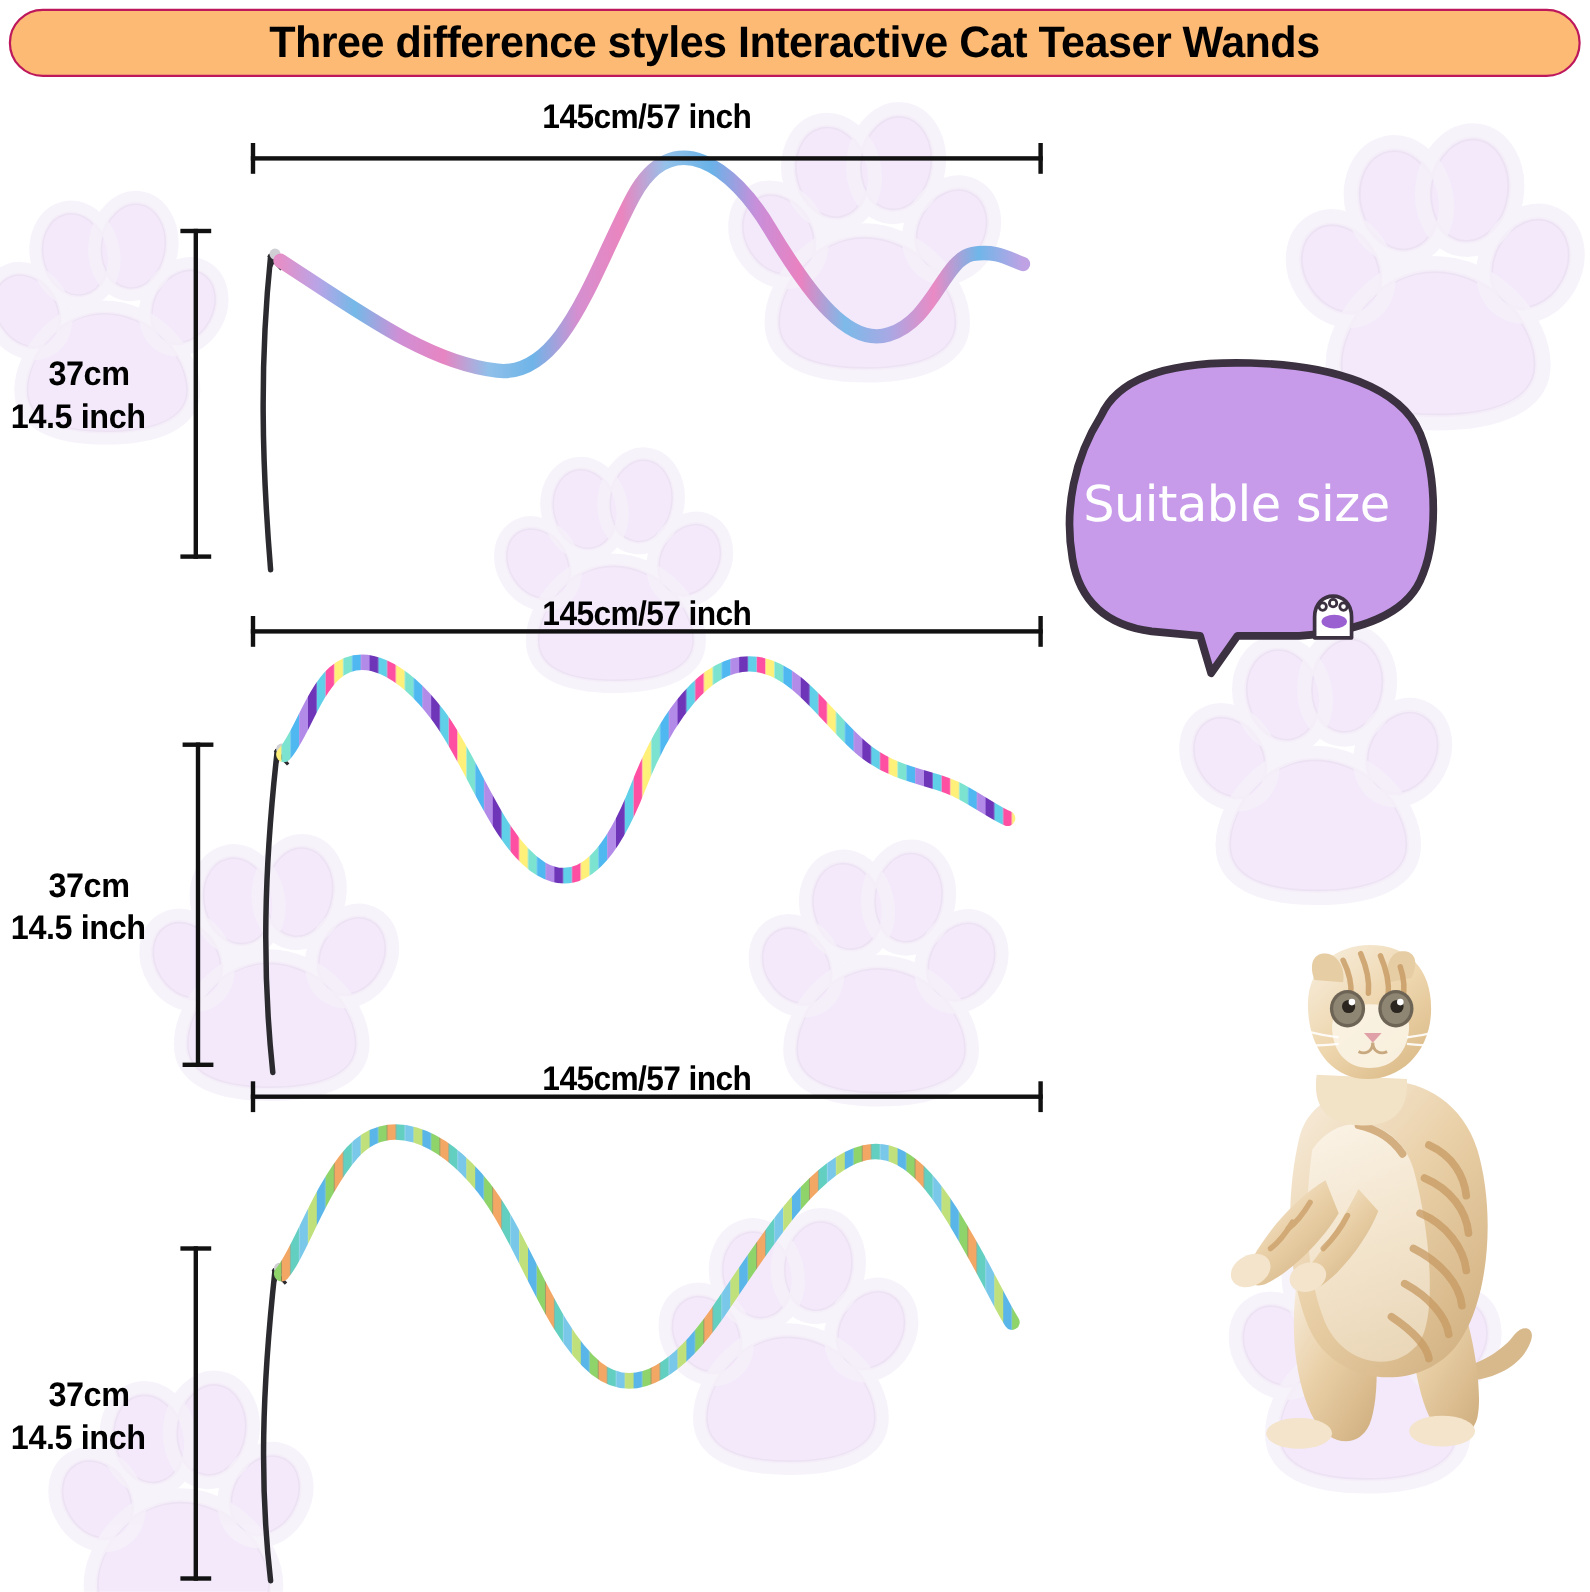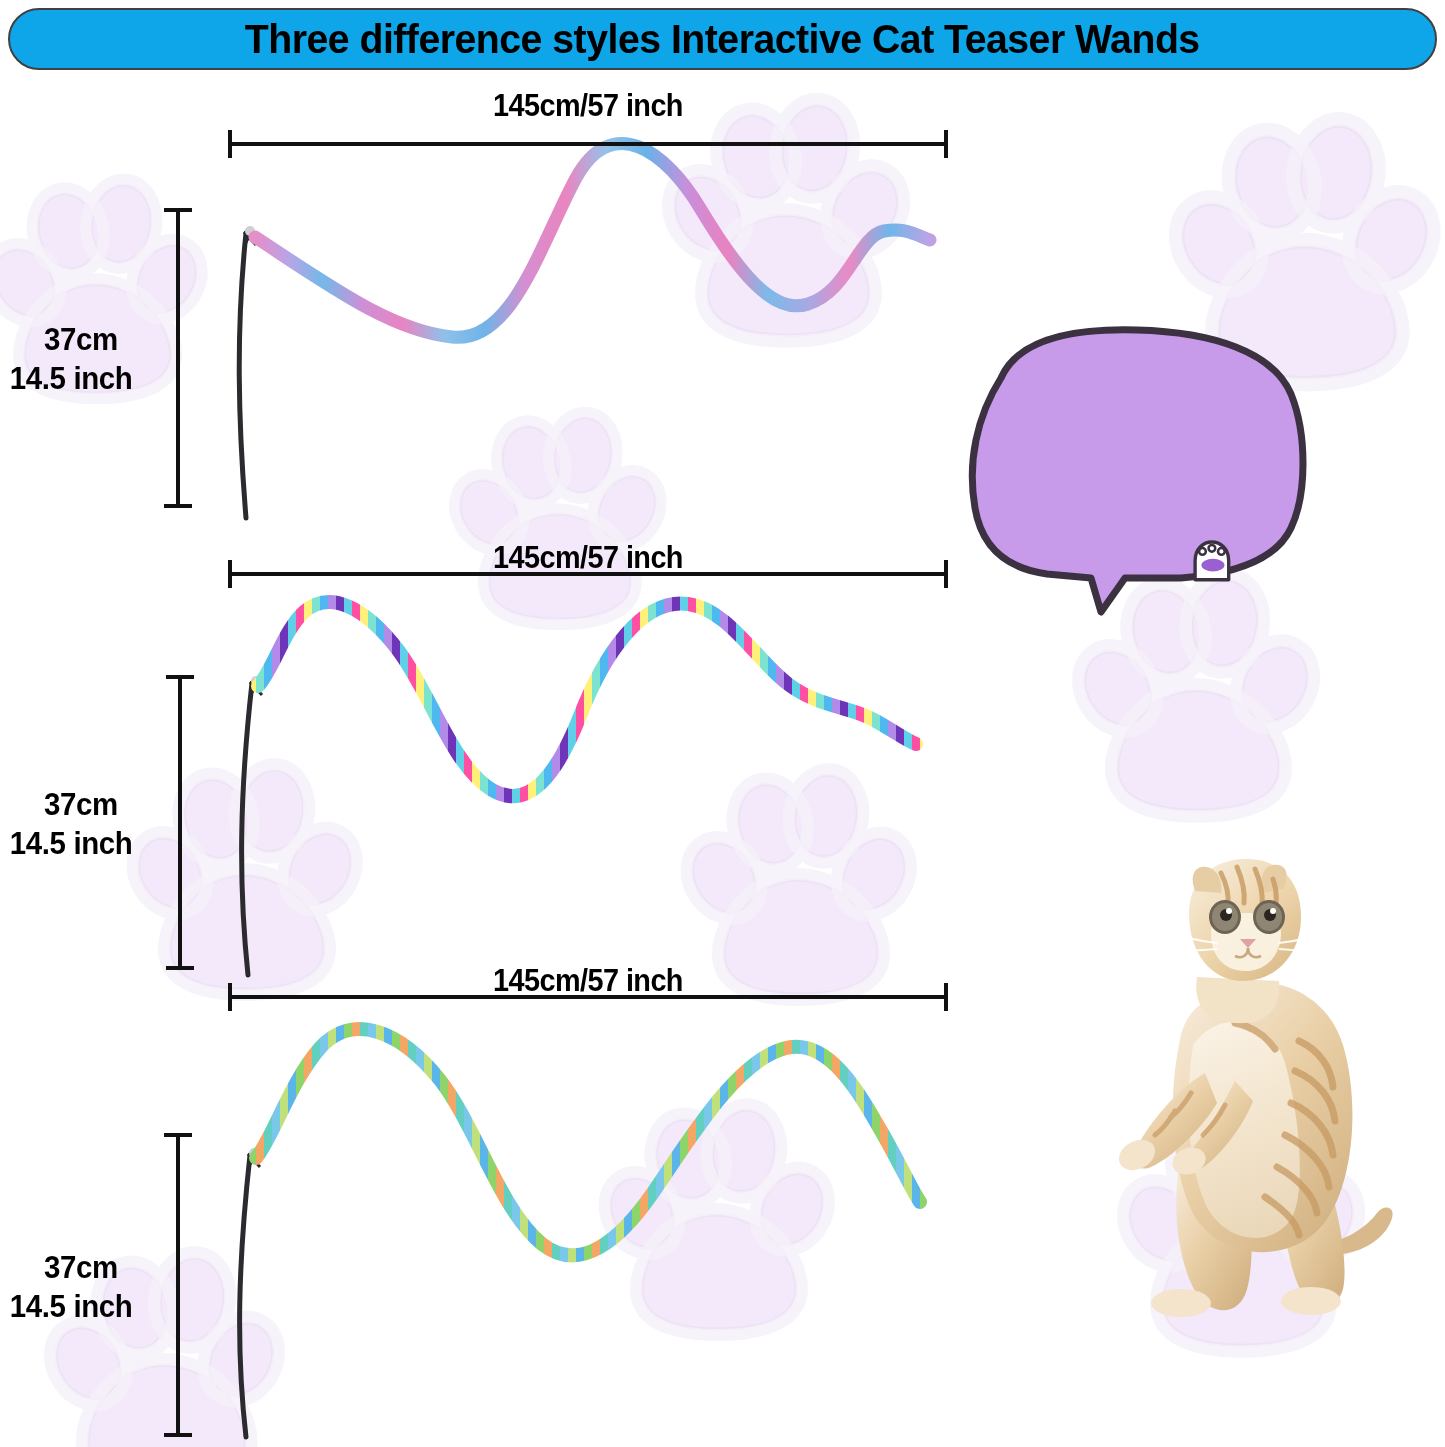--- a/index.html
+++ b/index.html
@@ -2,21 +2,21 @@
 <html><head>
 <meta charset="utf-8">
 <style>
   html,body{margin:0;padding:0;background:#ffffff;}
   body{width:1445px;height:1447px;position:relative;overflow:hidden;
        font-family:"Liberation Sans","DejaVu Sans",sans-serif;}
 
   
   #banner{
     position:absolute;left:8px;top:8px;width:1429px;height:62px;
-    background:#0ea5e9;border:2px solid #404040;border-radius:34px;
+    background:#fdba74;border:2px solid #be185d;border-radius:34px;
     box-sizing:border-box;display:flex;align-items:center;justify-content:center;
   }
   #banner-text{
     font-size:40px;font-weight:bold;color:#000;letter-spacing:-0.5px;
     white-space:nowrap;transform:scaleX(.98);
     font-family:"Liberation Sans","DejaVu Sans",sans-serif;
   }
 
   
   .dim-h{
@@ -245,20 +245,21 @@
              C 12 150 22 104 46 66 Z" fill="#c79bea" stroke="#3b3140" stroke-width="7" stroke-linejoin="round"></path>
 
     <g transform="translate(238,230) scale(1.05)">
       <path d="M2 18 C 2 6 10 0 18 0 C 26 0 34 6 34 18 L 34 36 L 2 36 Z" fill="#ffffff" stroke="#3b3140" stroke-width="3.2" stroke-linejoin="round"></path>
       <circle cx="9" cy="9" r="3.2" fill="#ffffff" stroke="#3b3140" stroke-width="2.4"></circle>
       <circle cx="18" cy="6" r="3.2" fill="#ffffff" stroke="#3b3140" stroke-width="2.4"></circle>
       <circle cx="27" cy="9" r="3.2" fill="#ffffff" stroke="#3b3140" stroke-width="2.4"></circle>
       <ellipse cx="19" cy="22" rx="11" ry="6" fill="#9a5fd0"></ellipse>
     </g>
   </svg>
+  <div id="bubble-text">Suitable size</div>
 </div>
 
 <div id="cat-wrap">
 <svg viewBox="0 0 330 490" width="330" height="490">
   <defs>
     <linearGradient id="furBody" x1="0.15" y1="0" x2="0.95" y2="1">
       <stop offset="0" stop-color="#f6ead8"></stop>
       <stop offset="0.45" stop-color="#e9cfa6"></stop>
       <stop offset="1" stop-color="#cfae7e"></stop>
     </linearGradient>

